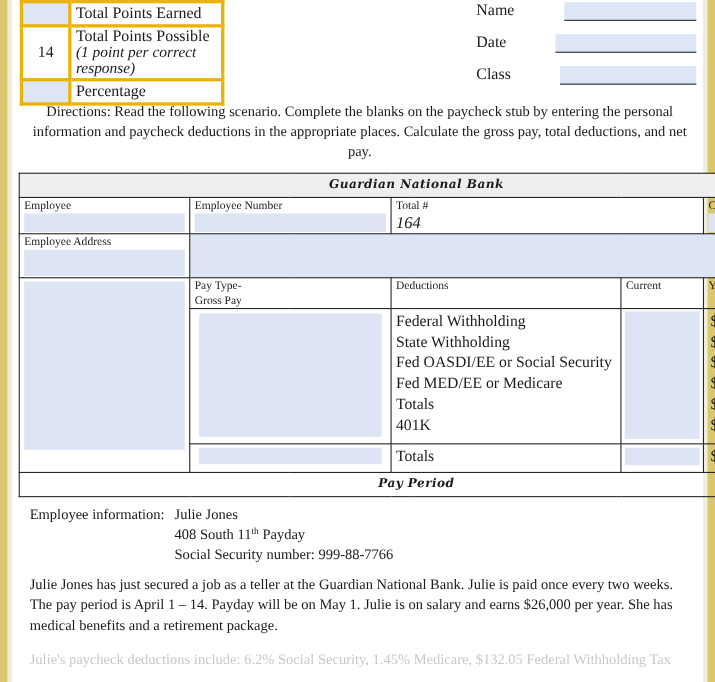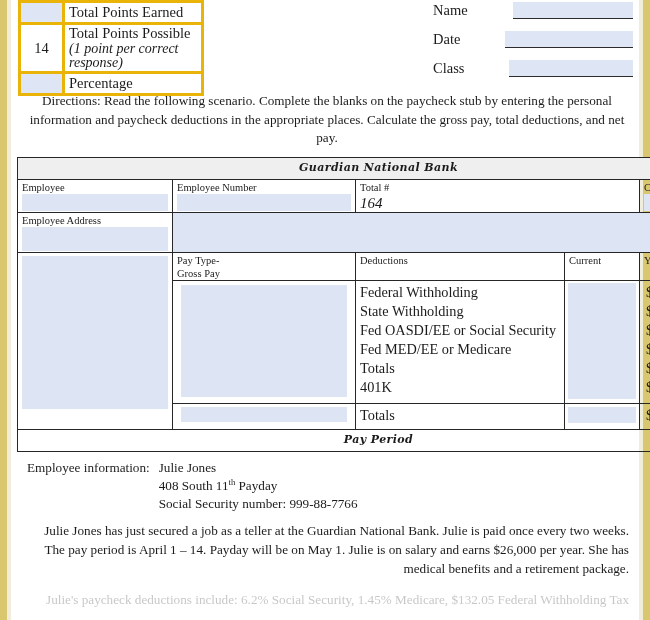--- a/index.html
+++ b/index.html
@@ -143,21 +143,20 @@
     display: flex;
   }
   .empinfo-label { white-space: nowrap; padding-right: 9px; }
   .empinfo-lines div { white-space: nowrap; }
   sup { font-size: .65em; vertical-align: super; }
 
   .para {
     margin: 9px 10px 0 16px;
     font-size: 13.2px;
     line-height: 1.42;
-    text-align: right;
   }
   .para.faded {
     margin-top: 13px;
     color: #9a9a9a;
     opacity: .55;
   }
 </style>
 </head>
 <body>
 

